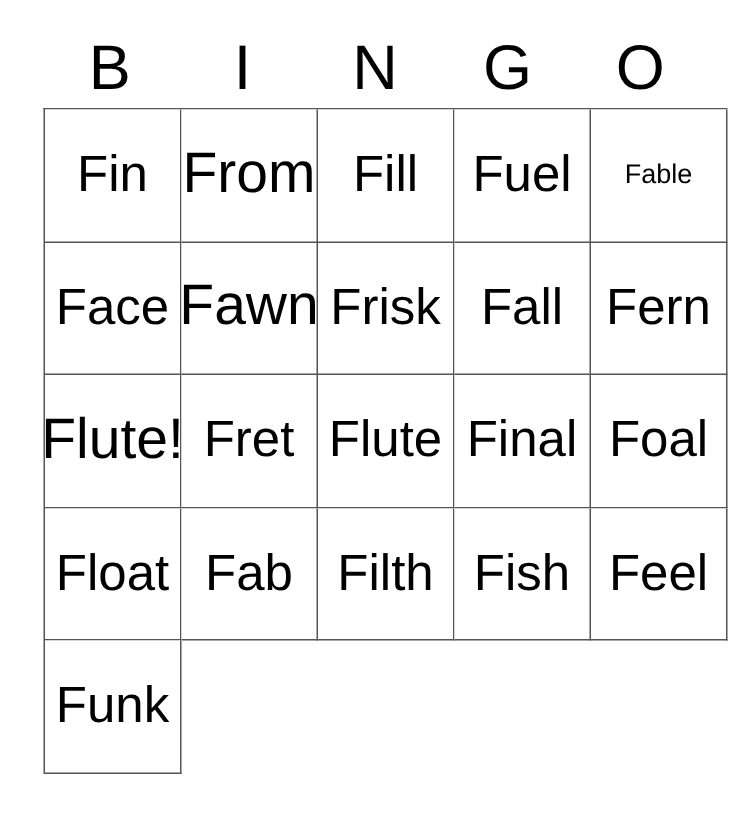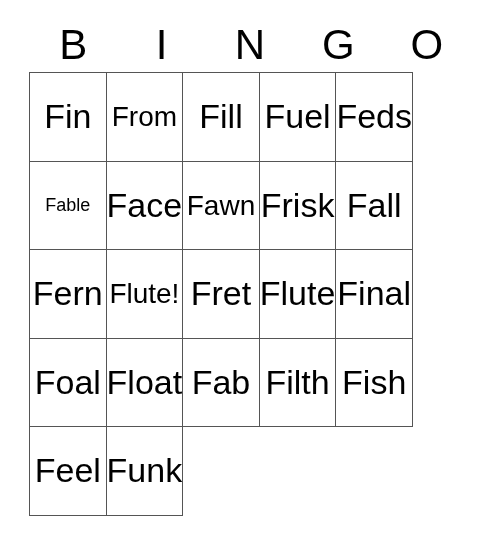--- a/index.html
+++ b/index.html
@@ -43,21 +43,21 @@
     font-weight: 400;
     letter-spacing: 0;
     user-select: none;
   }
 
   
   .grid {
     position: absolute;
     left: 29px;
     top: 72px;
-    width: 384px;
+    width: 456px;
     height: 444px;
     display: grid;
     grid-template-columns: repeat(5, 1fr);
     grid-template-rows: repeat(5, 1fr);
     border-top: 1px solid #555555;
     border-left: 1px solid #555555;
     box-sizing: border-box;
     background: #ffffff;
   }
   .cell {
@@ -74,21 +74,21 @@
     display: block;
     color: #000000;
     font-size: 34px;
     line-height: 1.05;
     white-space: nowrap;
     text-align: center;
     padding: 0 2px;
   }
   
   .cell-text.size-sm { font-size: 18px; }
-  .cell-text.size-md { font-size: 28px; }
+  .cell-text.size-md { font-size: 38px; }
 </style>
 </head>
 <body>
 
 <div id="bingo-card">
 
   <div class="header-row">
     <div class="header-cell">B</div>
     <div class="header-cell">I</div>
     <div class="header-cell">N</div>
@@ -104,23 +104,20 @@
     <div class="cell">
         <span class="cell-text size-md">From</span>
       </div>
     <div class="cell">
         <span class="cell-text">Fill</span>
       </div>
     <div class="cell">
         <span class="cell-text">Fuel</span>
       </div>
 
-    <div class="cell">
-        <span class="cell-text">Feds</span>
-      </div>
     <div class="cell">
         <span class="cell-text size-sm">Fable</span>
       </div>
     <div class="cell">
         <span class="cell-text">Face</span>
       </div>
     <div class="cell">
         <span class="cell-text size-md">Fawn</span>
       </div>
     <div class="cell">

